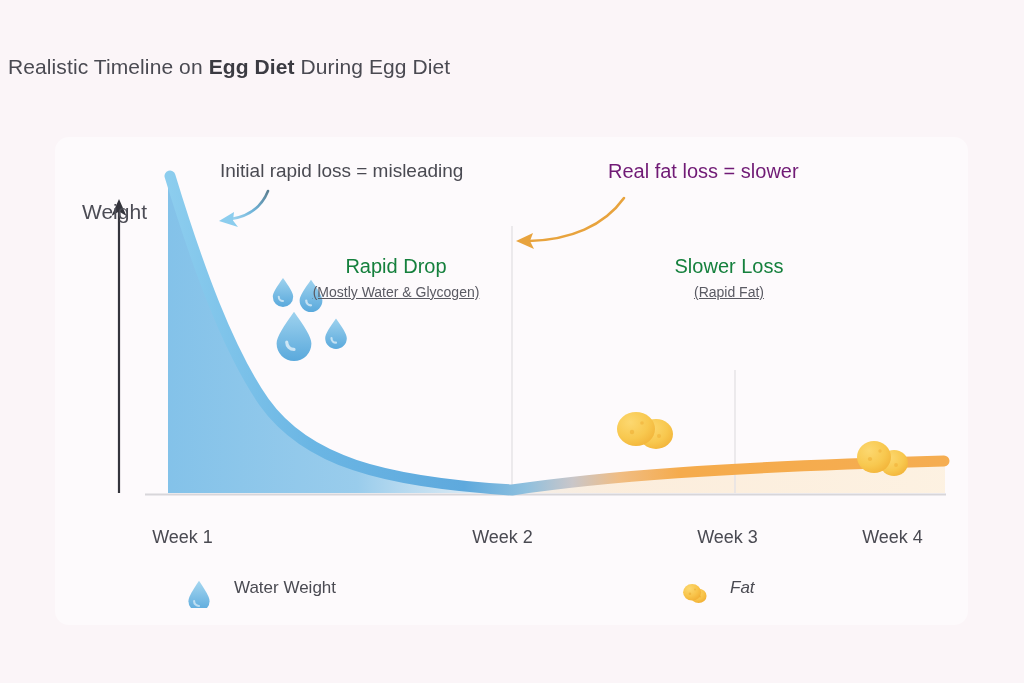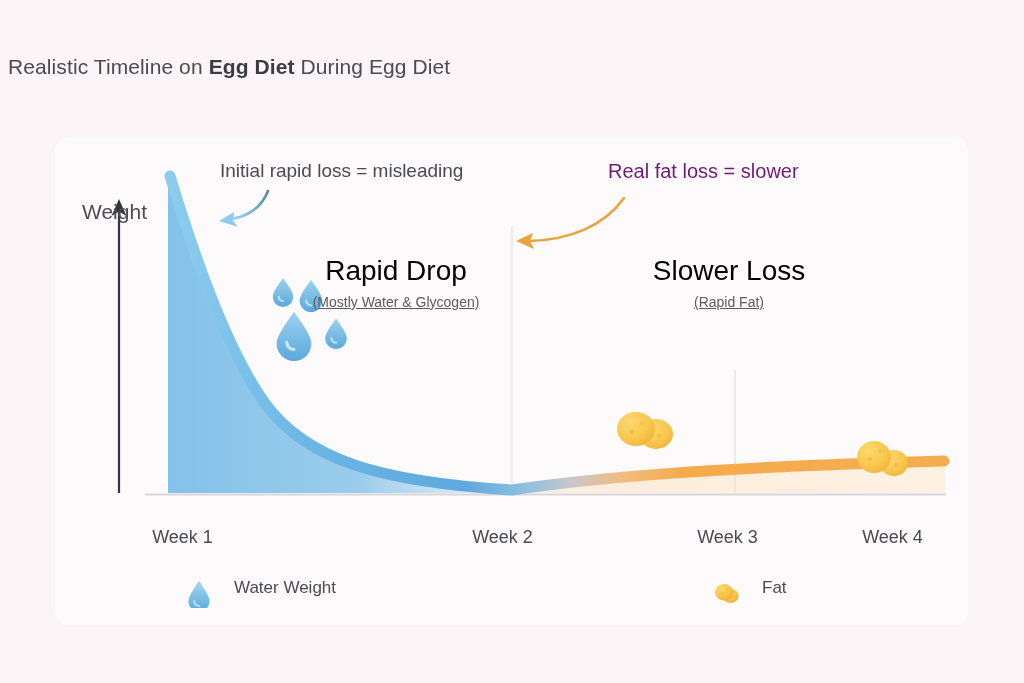--- a/index.html
+++ b/index.html
@@ -35,34 +35,34 @@
   .chart-svg{position:absolute;left:0;top:0;width:1024px;height:683px;pointer-events:none;}
 
   .lbl{position:absolute;color:#4c4c55;white-space:nowrap;}
 
   .axis-y-label{left:82px;top:177px;font-size:21px;margin-top:23px;}
 
   .ann-blue{left:220px;top:160px;font-size:19px;color:#4a4a52;}
   .ann-orange{left:608px;top:160px;font-size:20px;color:#701a75;}
 
   .phase{position:absolute;text-align:center;white-space:nowrap;}
-  .phase .ph-title{font-size:28px;color:#000000;line-height:1.2;}
+  .phase .ph-title{font-size:20px;color:#15803d;line-height:1.2;}
   .phase .ph-sub{font-size:14px;color:#5a5a63;margin-top:6px;text-decoration:underline;}
   .phase-left{left:268px;top:254px;width:256px;}
   .phase-right{left:640px;top:254px;width:178px;}
 
   .xtick{position:absolute;font-size:18px;color:#4a4a52;text-align:center;white-space:nowrap;margin-top:19px;}
   .xt1{left:110px;top:508px;width:145px;}
   .xt2{left:430px;top:508px;width:145px;text-align:center;}
   .xt3{left:655px;top:508px;width:145px;}
   .xt4{left:820px;top:508px;width:145px;}
 
   .legend-item{position:absolute;display:flex;align-items:flex-start;gap:22px;margin-top:12px;}
   .legend-water{left:186px;top:566px;}
-  .legend-fat{left:714px;top:566px;}
+  .legend-fat{left:682px;top:566px;font-style:italic;}
   .legend-text{font-size:17px;color:#4a4a52;white-space:nowrap;}
   .legend-glyph{width:26px;height:30px;display:block;}
 </style>
 </head>
 <body>
 
 <div id="stage">
 
   <div class="page-title">
     <span>Realistic Timeline on </span><span class="strong">Egg Diet</span><span> During Egg Diet</span>

